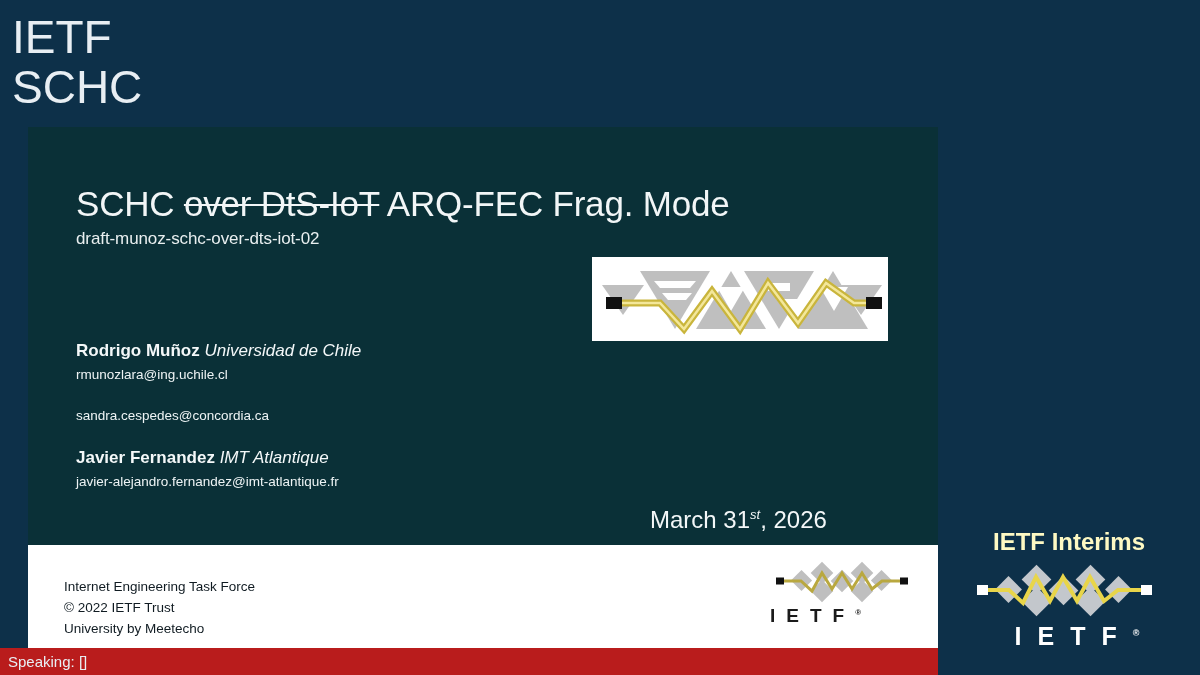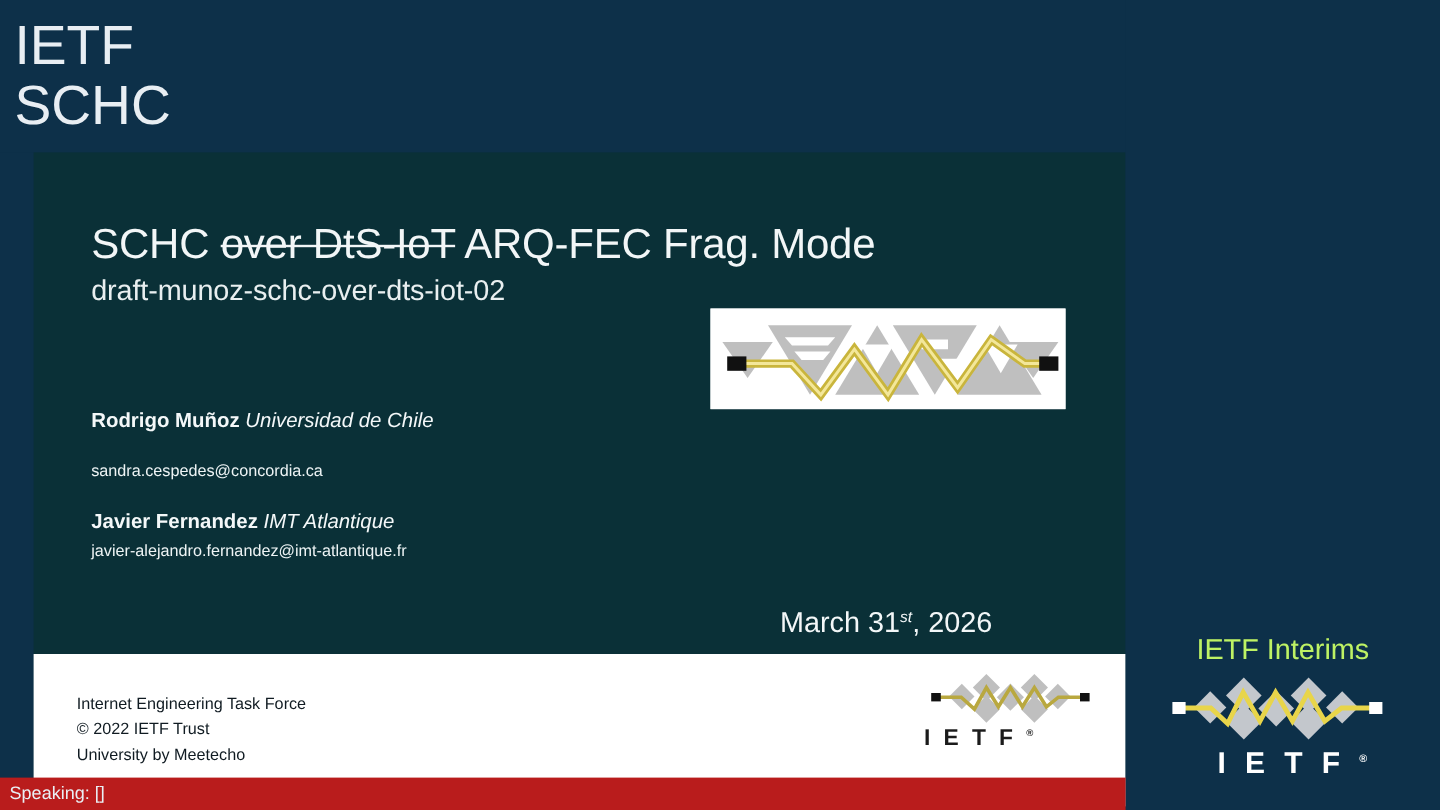--- a/index.html
+++ b/index.html
@@ -32,21 +32,21 @@
 
   
   #slide-title {
     position:absolute; left:48px; top:57px;
     font-size:35px; font-weight:400; color:#f2f6f7;
     white-space:nowrap; letter-spacing:-0.2px;
   }
   #slide-title .struck { text-decoration:line-through; text-decoration-thickness:2px; }
   #slide-subtitle {
     position:absolute; left:48px; top:102px;
-    font-size:24px; font-weight:400; color:#e9eff0;
+    font-size:17px; font-weight:400; color:#e9eff0;
     letter-spacing:-0.1px;
   }
 
   
   #schc-logo-figure {
     position:absolute; left:564px; top:130px;
     width:296px; height:84px;
     background:#ffffff;
   }
   #schc-logo-figure svg { display:block; width:296px; height:84px; }
@@ -86,21 +86,21 @@
   }
   .ietf-wordmark sup { font-size:8px; letter-spacing:0; vertical-align:super; }
 
   
   #right-panel {
     position:absolute; left:938px; top:0px; width:262px; height:675px;
     background:#0d3049;
   }
   #interims-title {
     position:absolute; left:0; top:528px; width:262px; text-align:center;
-    font-size:24px; color:#bef264; font-weight:400;
+    font-size:24px; color:#fef9c3; font-weight:700;
   }
   #interims-mark {
     position:absolute; left:0; top:562px; width:262px;
     display:flex; flex-direction:column; align-items:center;
   }
   .ietf-wordmark-light {
     font-size:25px; font-weight:700; letter-spacing:16px; color:#ffffff;
     margin-top:4px; padding-left:16px;
   }
   .ietf-wordmark-light sup { font-size:9px; letter-spacing:0; vertical-align:super; }
@@ -163,20 +163,21 @@
     </svg>
   </div>
 
   <div id="authors">
 
     <div class="author-block">
       <div class="author-line">
         <span class="author-name">Rodrigo Muñoz</span>
         <span class="author-affil">Universidad de Chile</span>
       </div>
+      <div class="author-email">rmunozlara@ing.uchile.cl</div>
     </div>
 
     <div class="author-block">
       <div class="author-email">sandra.cespedes@concordia.ca</div>
     </div>
 
     <div class="author-block">
       <div class="author-line">
         <span class="author-name">Javier Fernandez</span>
         <span class="author-affil">IMT Atlantique</span>

